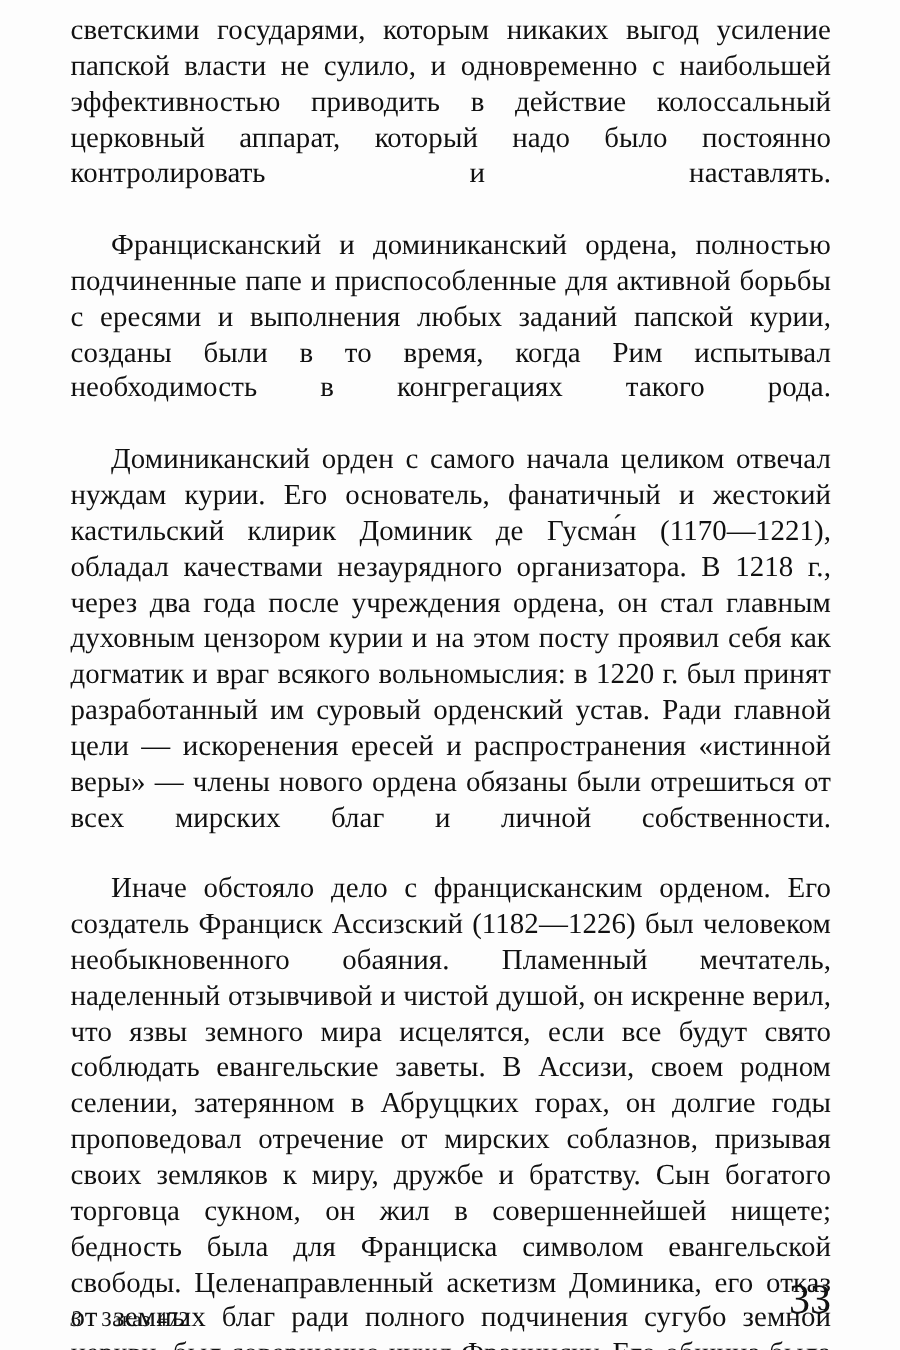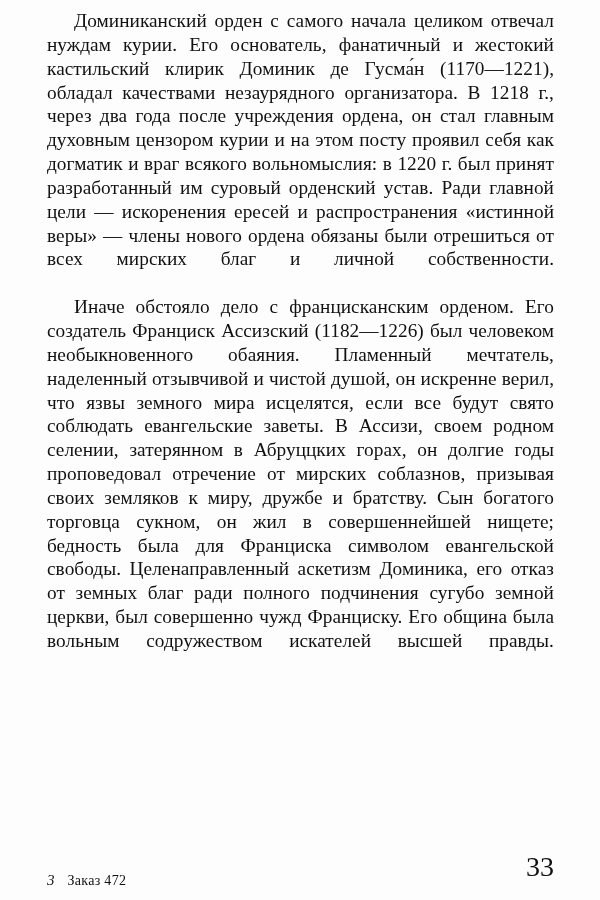--- a/index.html
+++ b/index.html
@@ -101,21 +101,23 @@
     filter: contrast(1.04);
   }
 </style>
 </head>
 <body>
 
 <div class="page">
 
   <div class="textblock">
 
+    <p class="para">светскими государями, которым никаких выгод усиление папской власти не сулило, и одновременно с наибольшей эффективностью приводить в действие колоссальный церковный аппарат, который надо было постоянно контролировать и наставлять.</p>
 
+    <p class="para indent">Францисканский и доминиканский ордена, полностью подчиненные папе и приспособленные для активной борьбы с ересями и выполнения любых заданий папской курии, созданы были в то время, когда Рим испытывал необходимость в конгрегациях такого рода.</p>
 
     <p class="para indent">Доминиканский орден с самого начала целиком отвечал нуждам курии. Его основатель, фанатичный и жестокий кастильский клирик Доминик де Гусма́н (1170—1221), обладал качествами незаурядного организатора. В 1218 г., через два года после учреждения ордена, он стал главным духовным цензором курии и на этом посту проявил себя как догматик и враг всякого вольномыслия: в 1220 г. был принят разработанный им суровый орденский устав. Ради главной цели — искоренения ересей и распространения «истинной веры» — члены нового ордена обязаны были отрешиться от всех мирских благ и личной собственности.</p>
 
     <p class="para indent">Иначе обстояло дело с францисканским орденом. Его создатель Франциск Ассизский (1182—1226) был человеком необыкновенного обаяния. Пламенный мечтатель, наделенный отзывчивой и чистой душой, он искренне верил, что язвы земного мира исцелятся, если все будут свято соблюдать евангельские заветы. В Ассизи, своем родном селении, затерянном в Абруццких горах, он долгие годы проповедовал отречение от мирских соблазнов, призывая своих земляков к миру, дружбе и братству. Сын богатого торговца сукном, он жил в совершеннейшей нищете; бедность была для Франциска символом евангельской свободы. Целенаправленный аскетизм Доминика, его отказ от земных благ ради полного подчинения сугубо земной церкви, был совершенно чужд Франциску. Его община была вольным содружеством искателей высшей правды.</p>
 
   </div>
 
   <div class="footer">
     <div class="footer-left">
       <span class="signature-mark">3</span><span class="order-text">Заказ 472</span>

